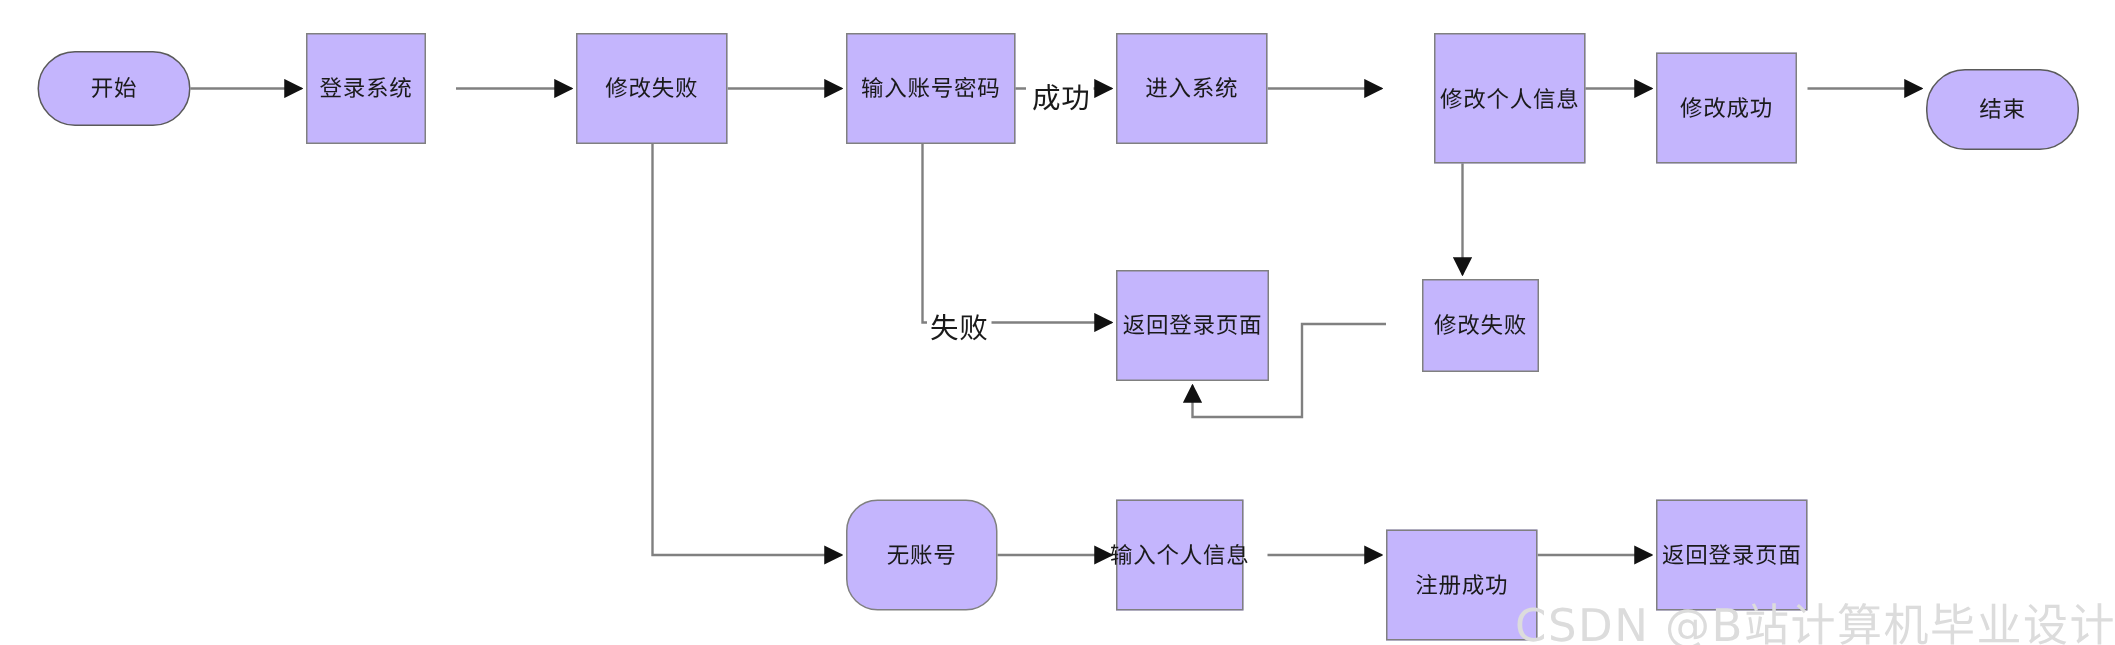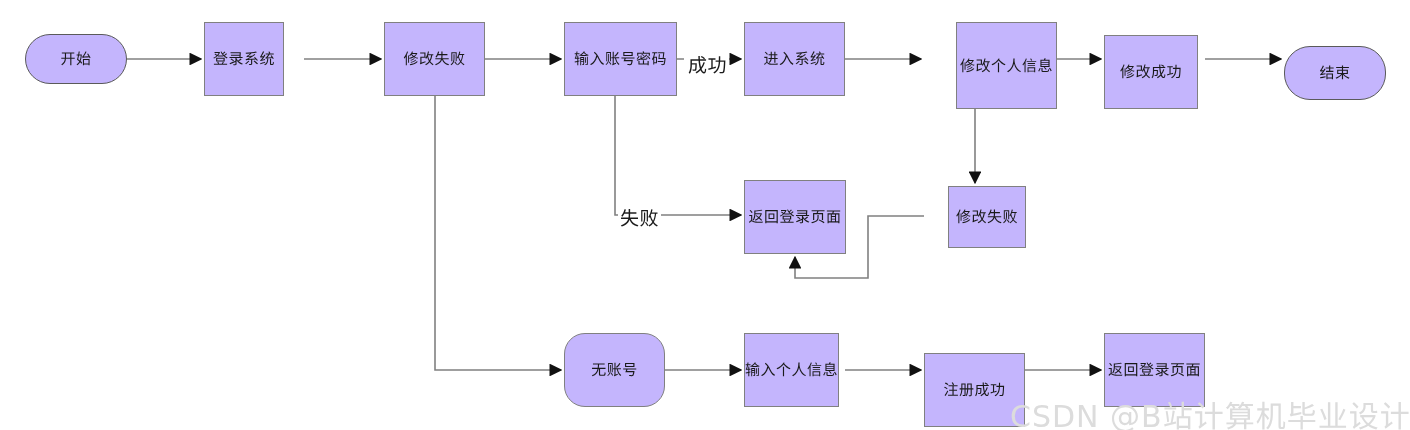--- a/index.html
+++ b/index.html
@@ -105,21 +105,21 @@
       <div class="node" style="left: 204px; top: 22px; width: 80px; height: 74px;">登录系统</div>
       <div class="node" style="left: 384px; top: 22px; width: 101px; height: 74px;">修改失败</div>
       <div class="node" style="left: 564px; top: 22px; width: 113px; height: 74px;">输入账号密码</div>
       <div class="node" style="left: 744px; top: 22px; width: 101px; height: 74px;">进入系统</div>
       <div class="node" style="left: 956px; top: 22px; width: 101px; height: 87px;">修改个人信息</div>
       <div class="node" style="left: 1104px; top: 35px; width: 94px; height: 74px;">修改成功</div>
       <div class="node terminal" style="left: 1284px; top: 46px; width: 102px; height: 54px;">结束</div>
       <div class="node" style="left: 744px; top: 180px; width: 102px; height: 74px;">返回登录页面</div>
       <div class="node" style="left: 924px; top: 186px; width: 78px; height: 62px; margin-left: 24px;">修改失败</div>
       <div class="node" style="left: 564px; top: 333px; width: 101px; height: 74px; border-radius: 21px;">无账号</div>
-      <div class="node" style="left: 744px; top: 333px; width: 95px; height: 74px;">输入个人信息</div>
+      <div class="node" style="left: 744px; top: 333px; width: 85px; height: 74px;">输入个人信息</div>
       <div class="node" style="left: 924px; top: 333px; width: 101px; height: 74px; margin-top: 20px;">注册成功</div>
       <div class="node" style="left: 1104px; top: 333px; width: 101px; height: 74px;">返回登录页面</div>
     </div>
 
   <div id="labels-layer">
       <div class="edge-label" style="left: 686px; top: 50px;">成功</div>
       <div class="edge-label" style="left: 618px; top: 203px;">失败</div>
     </div>
 
   <div class="watermark" style="left: 1010px; top: 392px;">CSDN @B站计算机毕业设计大学</div>

